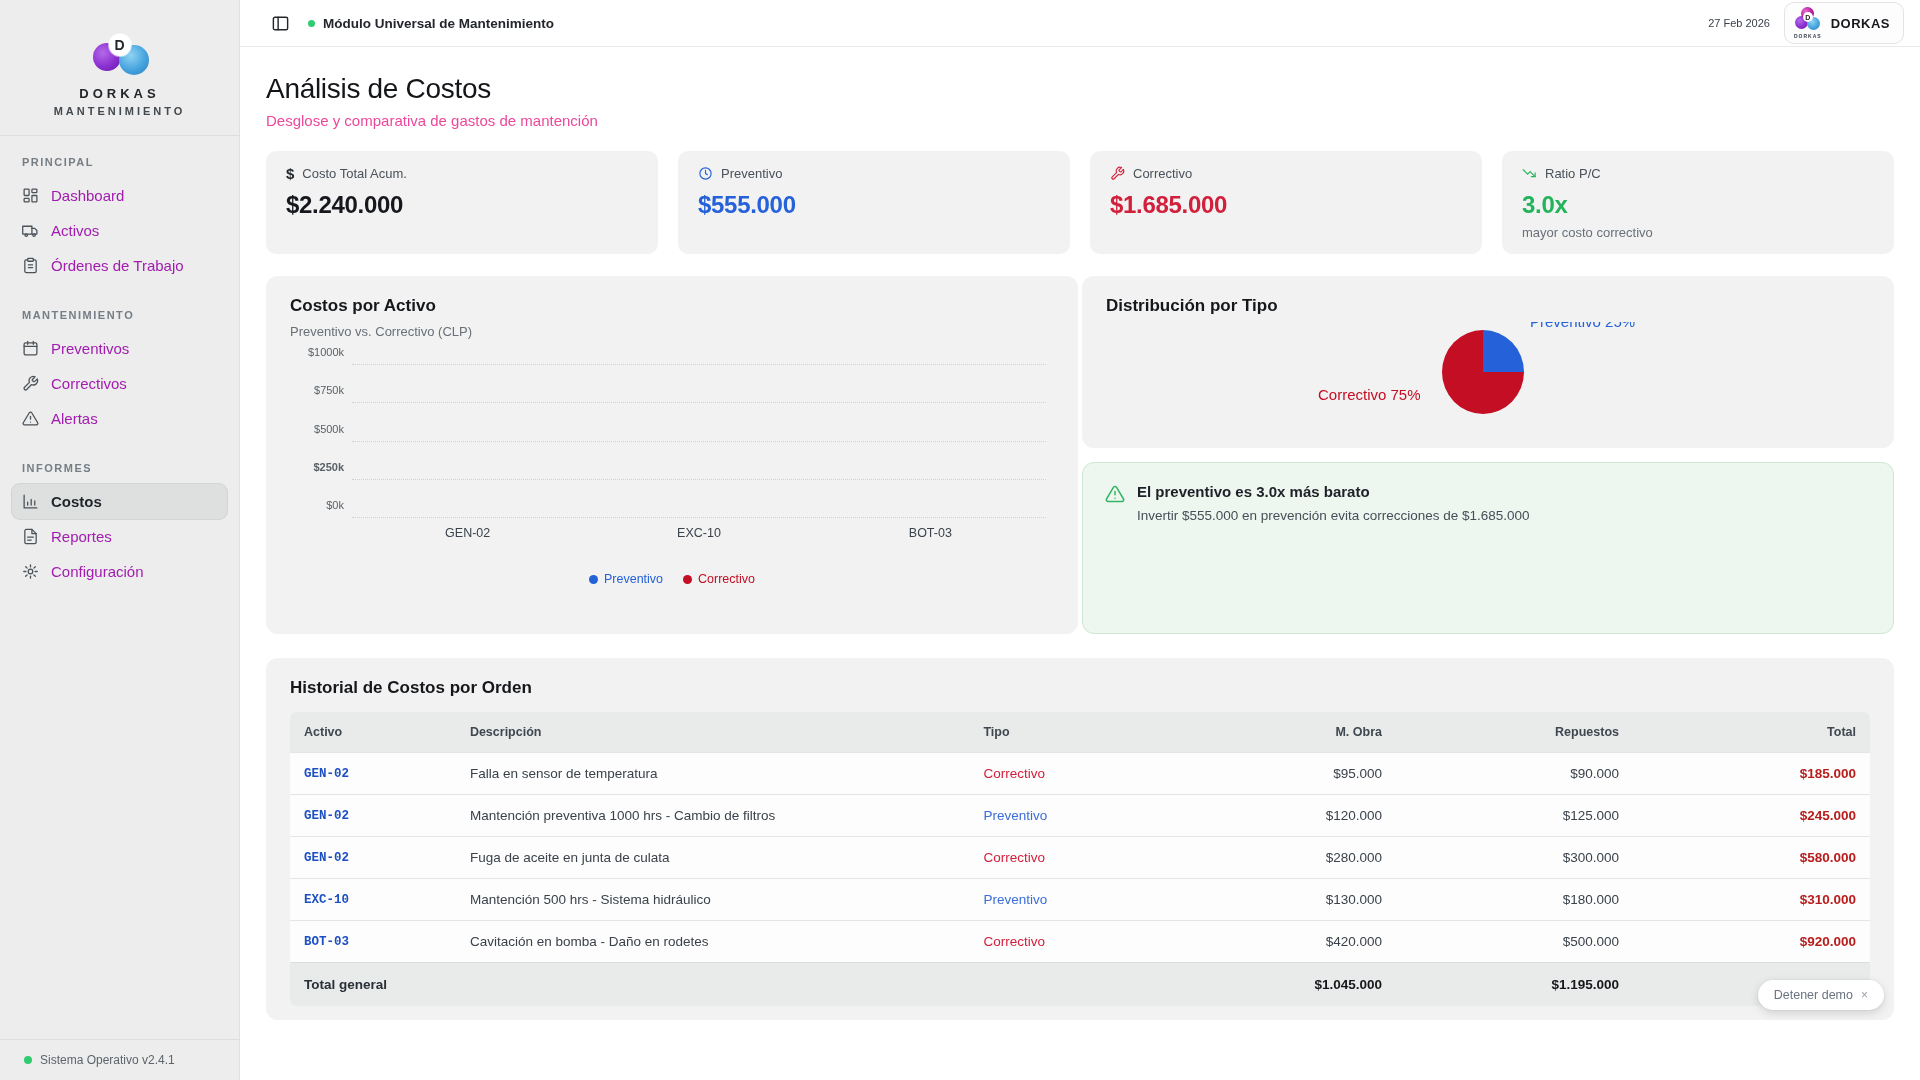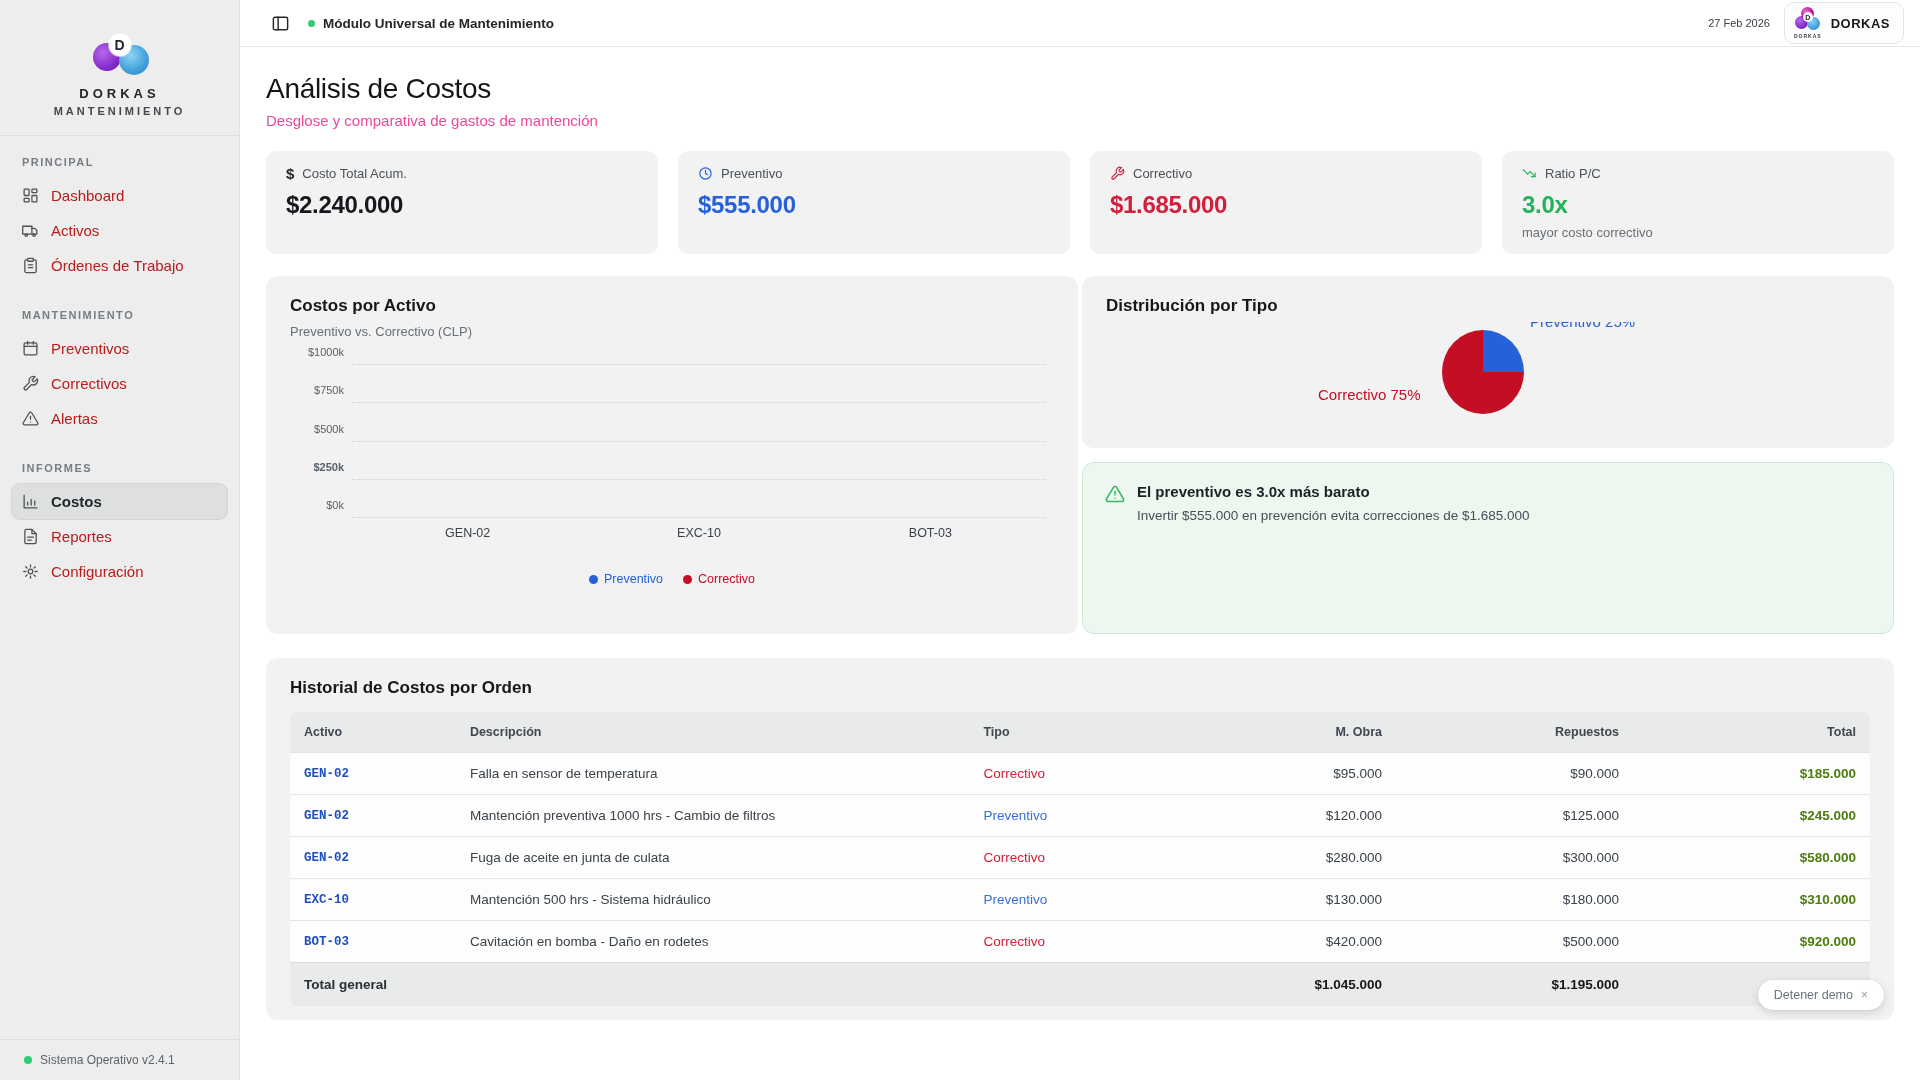--- a/index.html
+++ b/index.html
@@ -19,21 +19,21 @@
   .logo .c1,.logo .c2,.logo .c3{position:absolute;border-radius:50%}
   .logo .c1{left:14px;top:0;width:30px;height:30px;background:radial-gradient(circle at 35% 35%,#ee6fd0,#c center,#b0189a 55%,#8f0e7e)}
   .logo .c2{left:1px;top:21px;width:28px;height:28px;background:radial-gradient(circle at 35% 35%,#b469ea,#8a2fd0 55%,#5f1a9e)}
   .logo .c3{left:27px;top:23px;width:30px;height:30px;background:radial-gradient(circle at 40% 35%,#8ed4f4,#45a3dd 55%,#2b7fc0)}
   .logo .d{position:absolute;left:17px;top:12px;width:22px;height:22px;background:#fff;border-radius:50%;display:flex;align-items:center;justify-content:center;font-weight:800;font-size:14px;color:#23262b;box-shadow:0 0 0 1px rgba(255,255,255,.6)}
   .brand-name{font-size:13px;font-weight:800;letter-spacing:4px;color:#23262b}
   .brand-sub{font-size:11px;font-weight:600;letter-spacing:3px;color:#43494f;margin-top:4px}
   .nav{flex:1;padding:20px 12px 0}
   .nav-section{margin-bottom:26px}
   .nav-label{font-size:11px;font-weight:700;letter-spacing:1.5px;color:#767d85;padding:0 10px;margin-bottom:10px}
-  .nav-item{display:flex;align-items:center;gap:12px;padding:9px 10px;border-radius:8px;color:#b91c1c;font-size:15px;cursor:pointer}
+  .nav-item{display:flex;align-items:center;gap:12px;padding:9px 10px;border-radius:8px;color:#a21caf;font-size:15px;cursor:pointer}
   .nav-item svg{width:17px;height:17px;stroke:#4b5259;flex:none}
   .nav-item.active{background:#dee0df;box-shadow:0 0 0 1px #d3d5d4;color:#1f242a;font-weight:600}
   .sb-footer{border-top:1px solid #dcdedd;padding:13px 24px;display:flex;align-items:center;gap:8px;font-size:12px;color:#5d646c}
   .dot{width:8px;height:8px;border-radius:50%;background:#2fcc71;flex:none}
 
   
   .main{flex:1;display:flex;flex-direction:column;min-width:0}
   .topbar{height:47px;min-height:47px;border-bottom:1px solid #e8eae9;display:flex;align-items:center;padding:0 16px 0 26px;gap:14px;background:#fff}
   .toggle{width:28px;height:28px;display:flex;align-items:center;justify-content:center;border-radius:6px;cursor:pointer}
   .toggle svg{width:19px;height:19px;stroke:#23262b}
@@ -97,21 +97,21 @@
   
   .table-panel{margin:24px 0 0;padding:20px 24px 14px}
   .table-panel .panel-title{margin-bottom:14px}
   table{width:100%;border-collapse:collapse;background:#fcfdfc;border-radius:6px;overflow:hidden}
   thead th{background:#e9ebea;font-size:12.5px;font-weight:600;color:#3f4750;text-align:left;padding:13px 14px}
   th.num,td.num{text-align:right}
   tbody td{padding:13px 14px;font-size:13.5px;color:#3b424b;border-top:1px solid var(--border)}
   td.code{font-family:"Liberation Mono",monospace;font-weight:700;font-size:12.5px;color:#1d4fc4}
   td.tipo.prev{color:#3b6ed8}
   td.tipo.corr{color:var(--red-text)}
-  td.total{font-weight:700;color:#4d7c0f}
+  td.total{font-weight:700;color:#b91c1c}
   tfoot td{background:#e9eaea;padding:14px;font-size:13.5px;border-top:1px solid #dcdedd}
   tfoot .flabel{font-weight:700;color:#2a3037}
   tfoot .num{font-weight:700;color:#15171b}
 
   .demo-pill{position:fixed;right:36px;bottom:70px;background:#fff;border-radius:17px;padding:8px 16px;font-size:12.5px;color:#6b7280;box-shadow:0 3px 10px rgba(0,0,0,.14),0 0 0 1px rgba(0,0,0,.03);display:flex;align-items:center;gap:8px;cursor:pointer}
   .demo-pill .x{font-size:12px;color:#9aa0a8}
   svg{fill:none;stroke-width:1.8;stroke-linecap:round;stroke-linejoin:round}
 </style>
 </head>
 <body>

